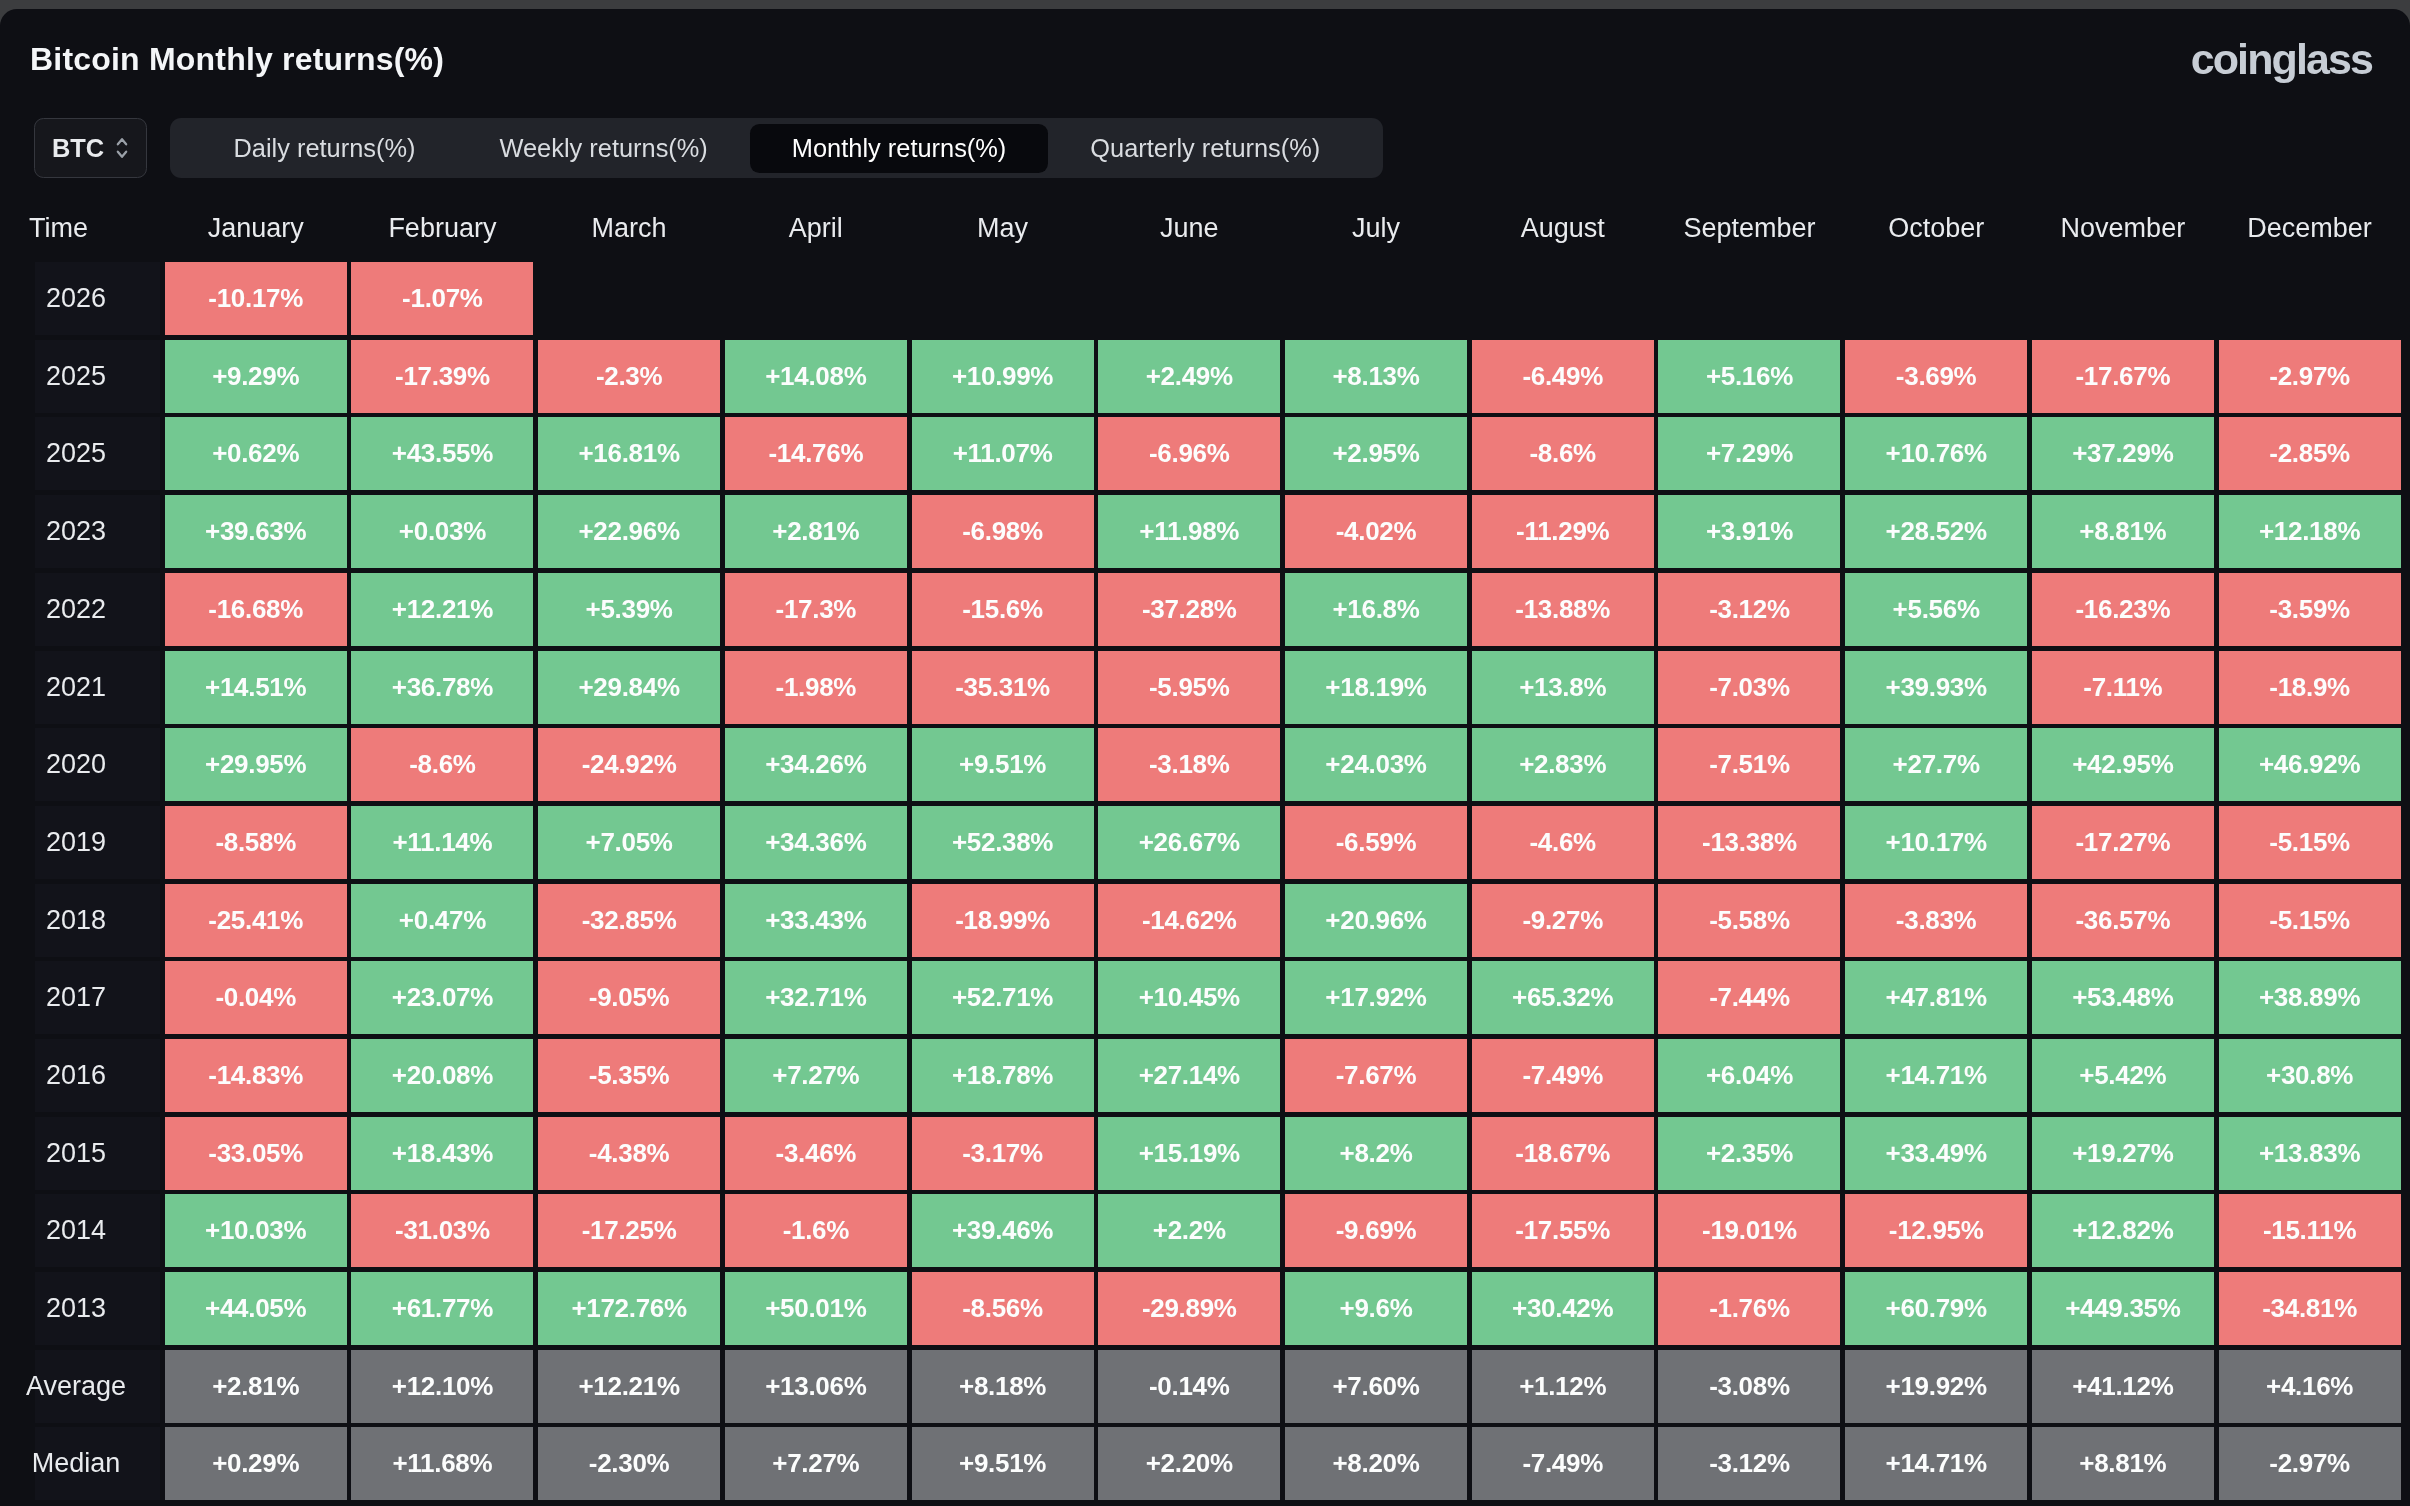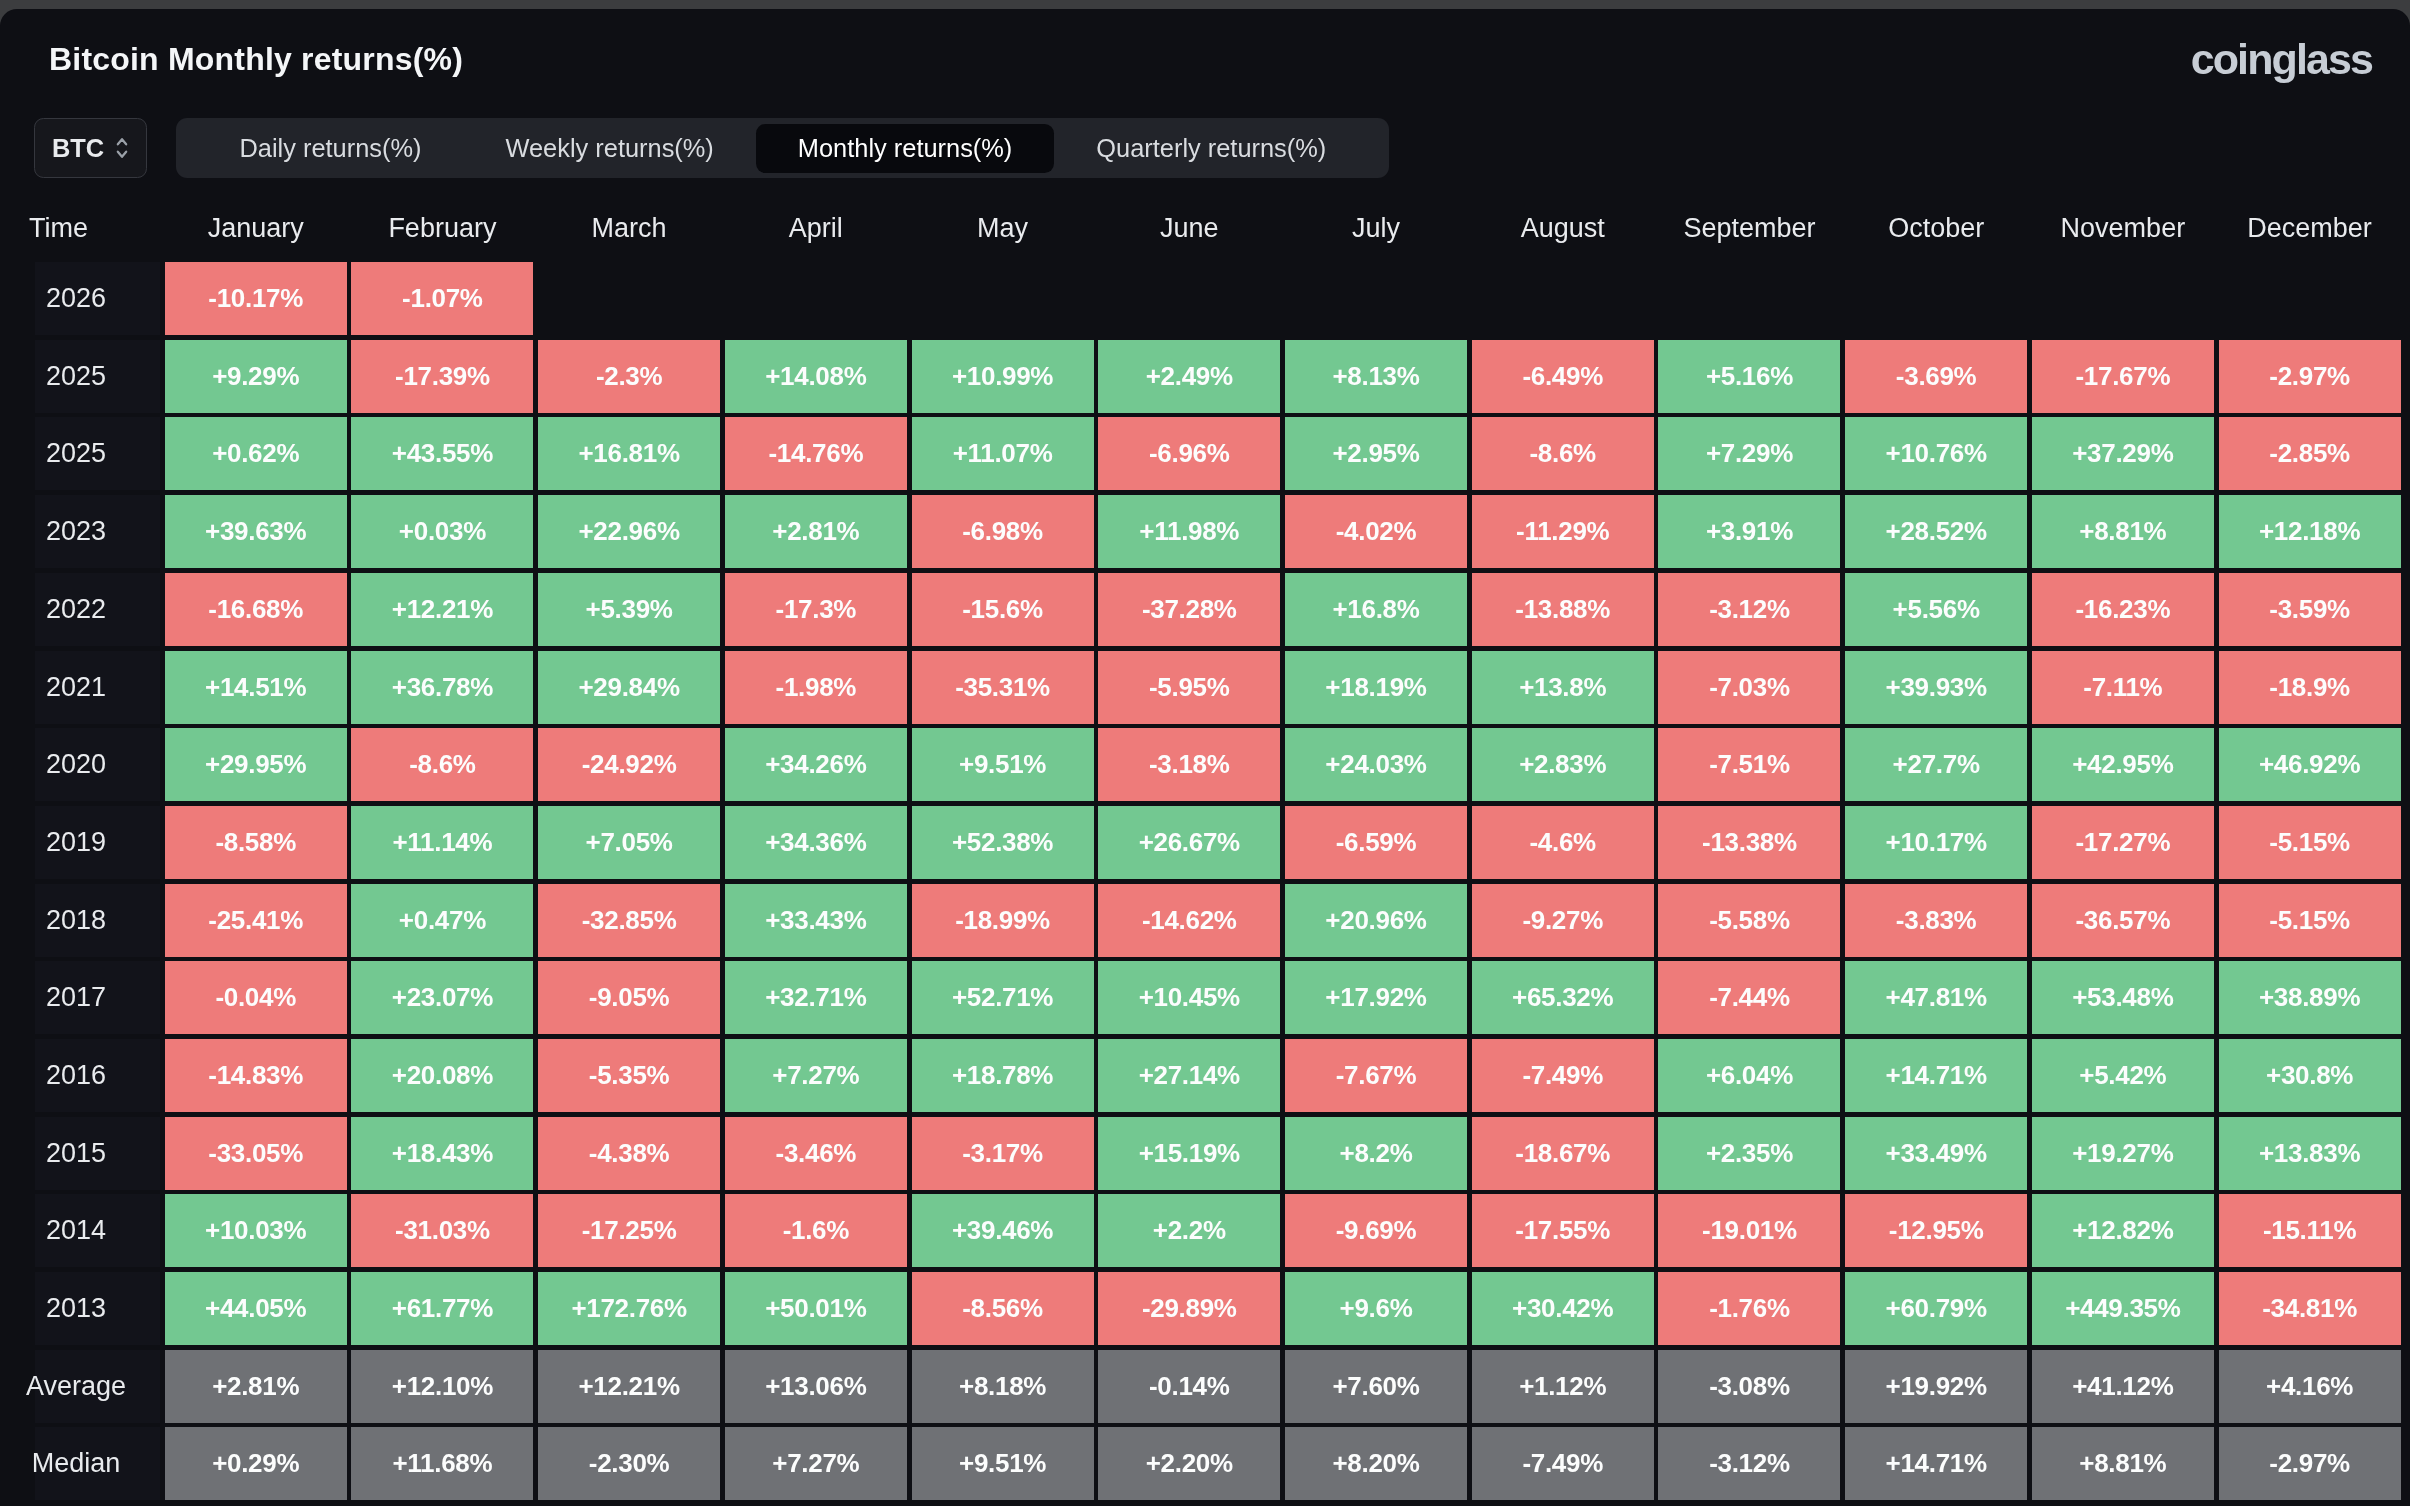--- a/index.html
+++ b/index.html
@@ -20,27 +20,27 @@
   }
   .page{
     position:absolute;top:9.4px;left:0;right:0;bottom:0;
     background:var(--bg);
     border-radius:17px 17px 0 0;
     overflow:hidden;
   }
   
   .topbar{
     display:flex;justify-content:space-between;align-items:center;
-    padding:17px 38px 0 49px;height:83px;
+    padding:17px 38px 0 30px;height:83px;
   }
   .title{font-size:32px;font-weight:700;color:#f4f6f8;letter-spacing:0.2px;}
   .logo{font-size:43px;font-weight:700;color:#c7cdd5;letter-spacing:-1.9px;}
   
   .controls{
-    display:flex;align-items:stretch;gap:29px;
+    display:flex;align-items:stretch;gap:23px;
     margin:26px 0 0 34px;height:60px;
   }
   .coin-select{
     display:inline-flex;align-items:center;justify-content:center;gap:11.3px;
     min-width:109px;padding:0 17px;
     background:#16171c;border:1.9px solid #35373e;border-radius:9.4px;
     color:#e9ebee;font-size:25.4px;font-weight:700;
     font-family:inherit;cursor:pointer;
   }
   .sorticon svg{display:block;}

